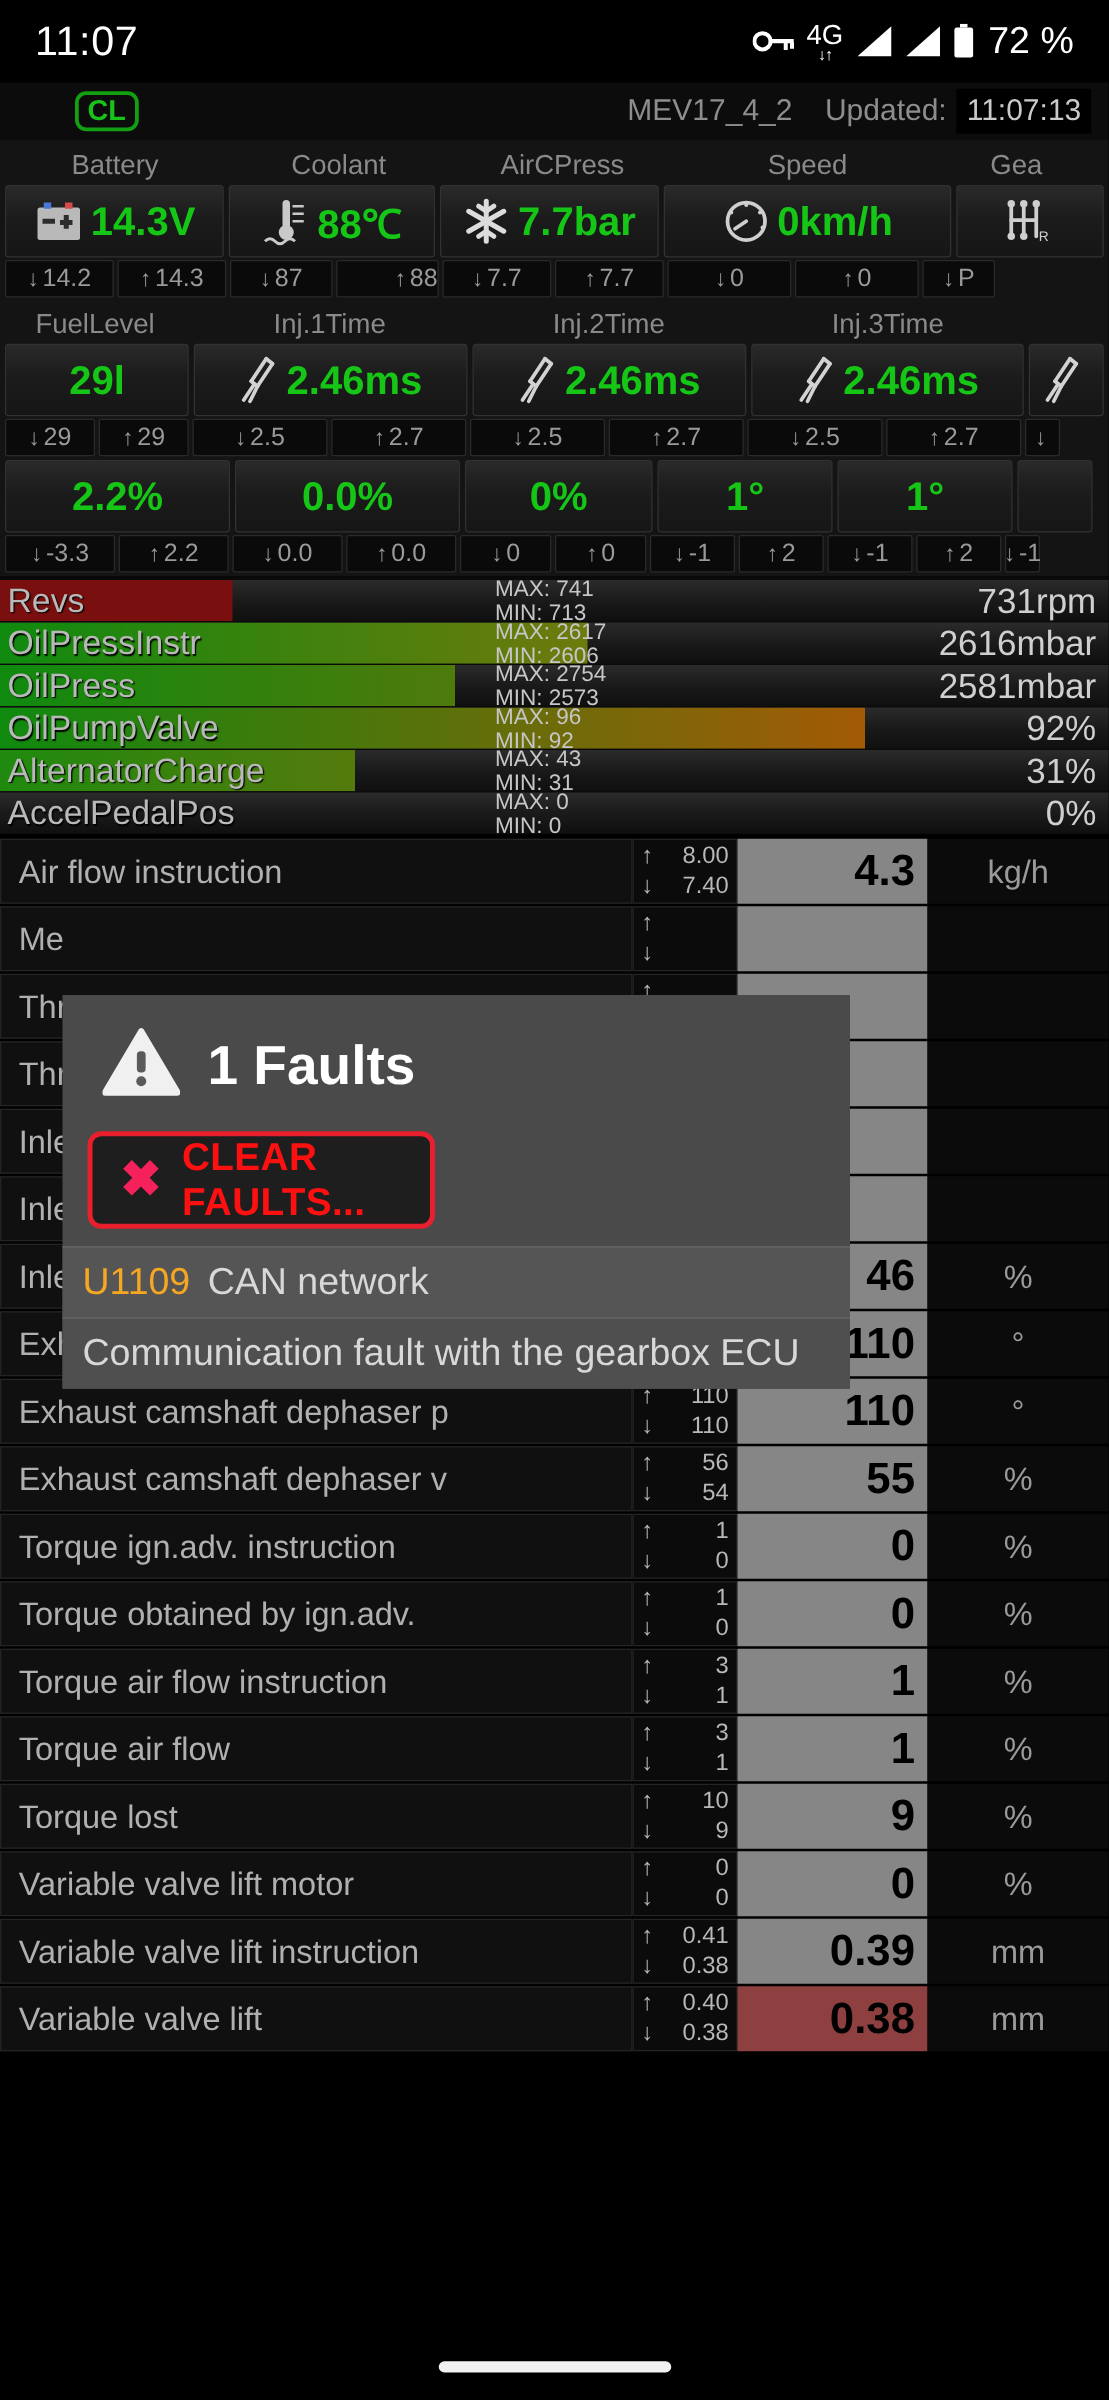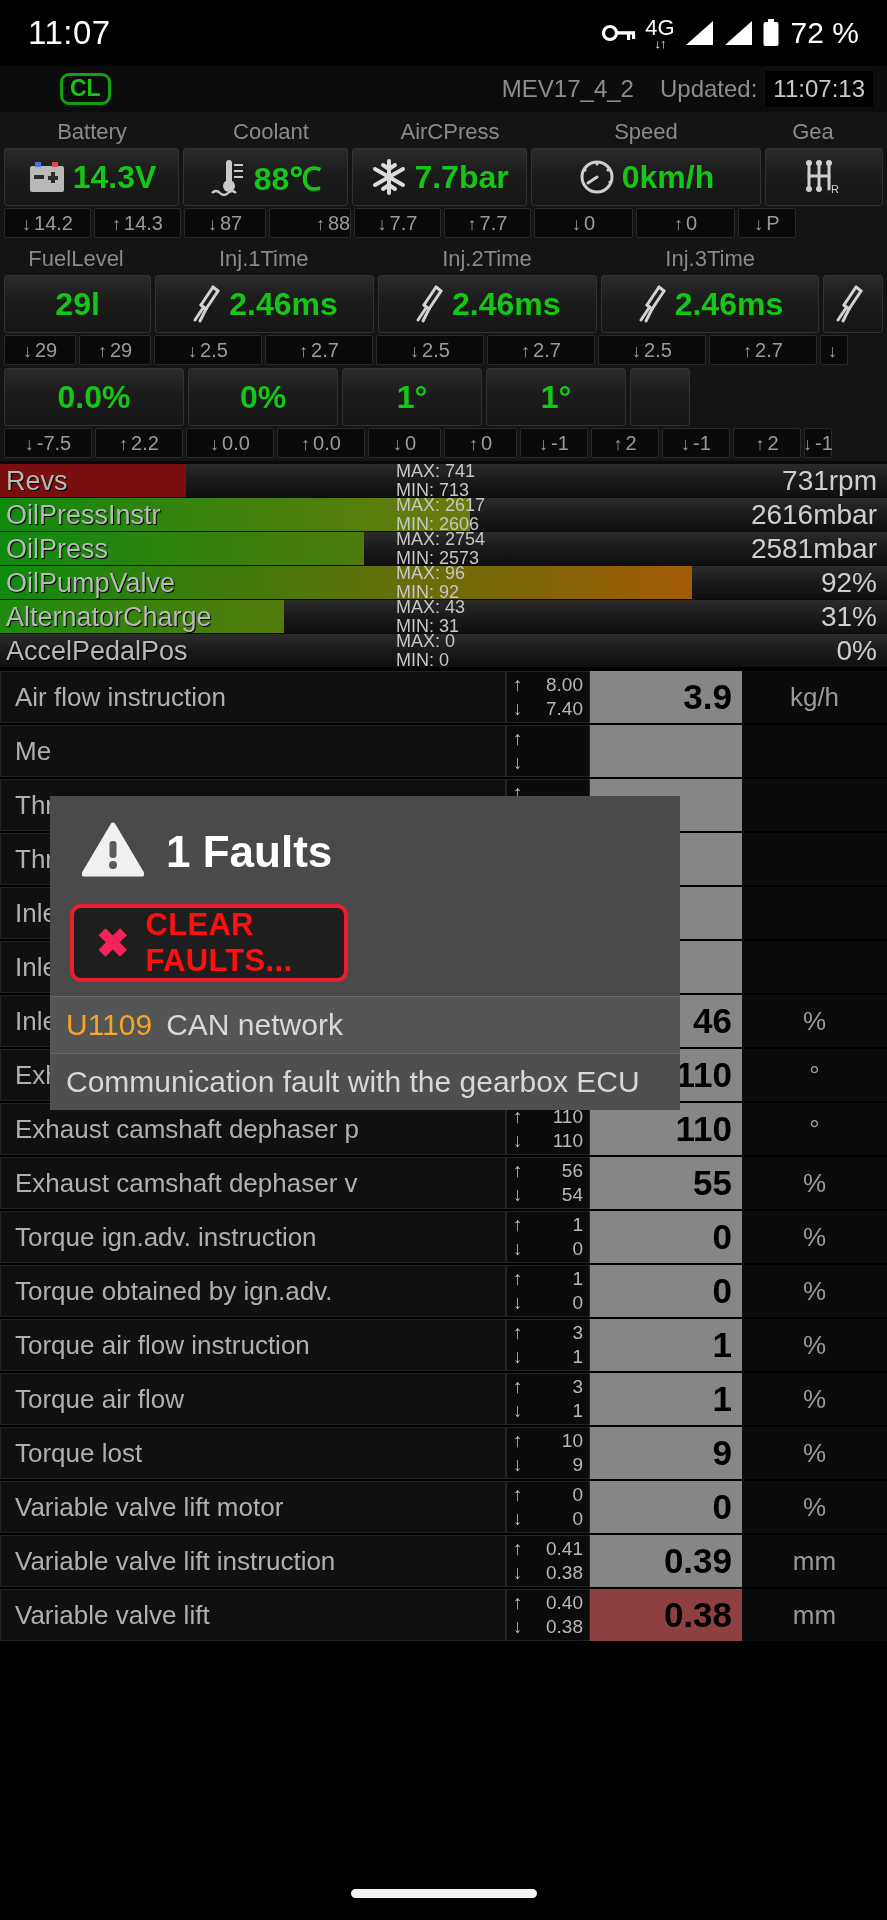--- a/index.html
+++ b/index.html
@@ -392,39 +392,42 @@
           <span class="arrowup"></span>
           <span>2.7</span>
         </div>
         <div class="g-mmcell" style="width: 28px;">
           <span class="arrowdn"></span>
           <span></span>
         </div>
       </div>
       <div class="g-cells">
         <div class="g-cell" style="width: 180px;">
+          <span class="g-val">2.2%</span>
+        </div>
+        <div class="g-cell" style="width: 180px;">
           <span class="g-val">0.0%</span>
         </div>
         <div class="g-cell" style="width: 150px;">
           <span class="g-val">0%</span>
         </div>
         <div class="g-cell" style="width: 140px;">
           <span class="g-val">1°</span>
         </div>
         <div class="g-cell" style="width: 140px;">
           <span class="g-val">1°</span>
         </div>
         <div class="g-cell" style="width: 60px;">
           <span class="g-val"></span>
         </div>
       </div>
       <div class="g-mm">
         <div class="g-mmcell" style="width: 88px;">
           <span class="arrowdn"></span>
-          <span>-7.5</span>
+          <span>-3.3</span>
         </div>
         <div class="g-mmcell" style="width: 88px;">
           <span class="arrowup"></span>
           <span>2.2</span>
         </div>
         <div class="g-mmcell" style="width: 88px;">
           <span class="arrowdn"></span>
           <span>0.0</span>
         </div>
         <div class="g-mmcell" style="width: 88px;">
@@ -524,21 +527,21 @@
         <div class="d-mm">
           <div>
             <span>↑</span>
             <span>8.00</span>
           </div>
           <div>
             <span>↓</span>
             <span>7.40</span>
           </div>
         </div>
-        <div class="d-val">3.9</div>
+        <div class="d-val">4.3</div>
         <div class="d-unit">kg/h</div>
       </div>
       <div class="drow">
         <div class="d-name">Me</div>
         <div class="d-mm">
           <div>
             <span>↑</span>
             <span></span>
           </div>
           <div>

